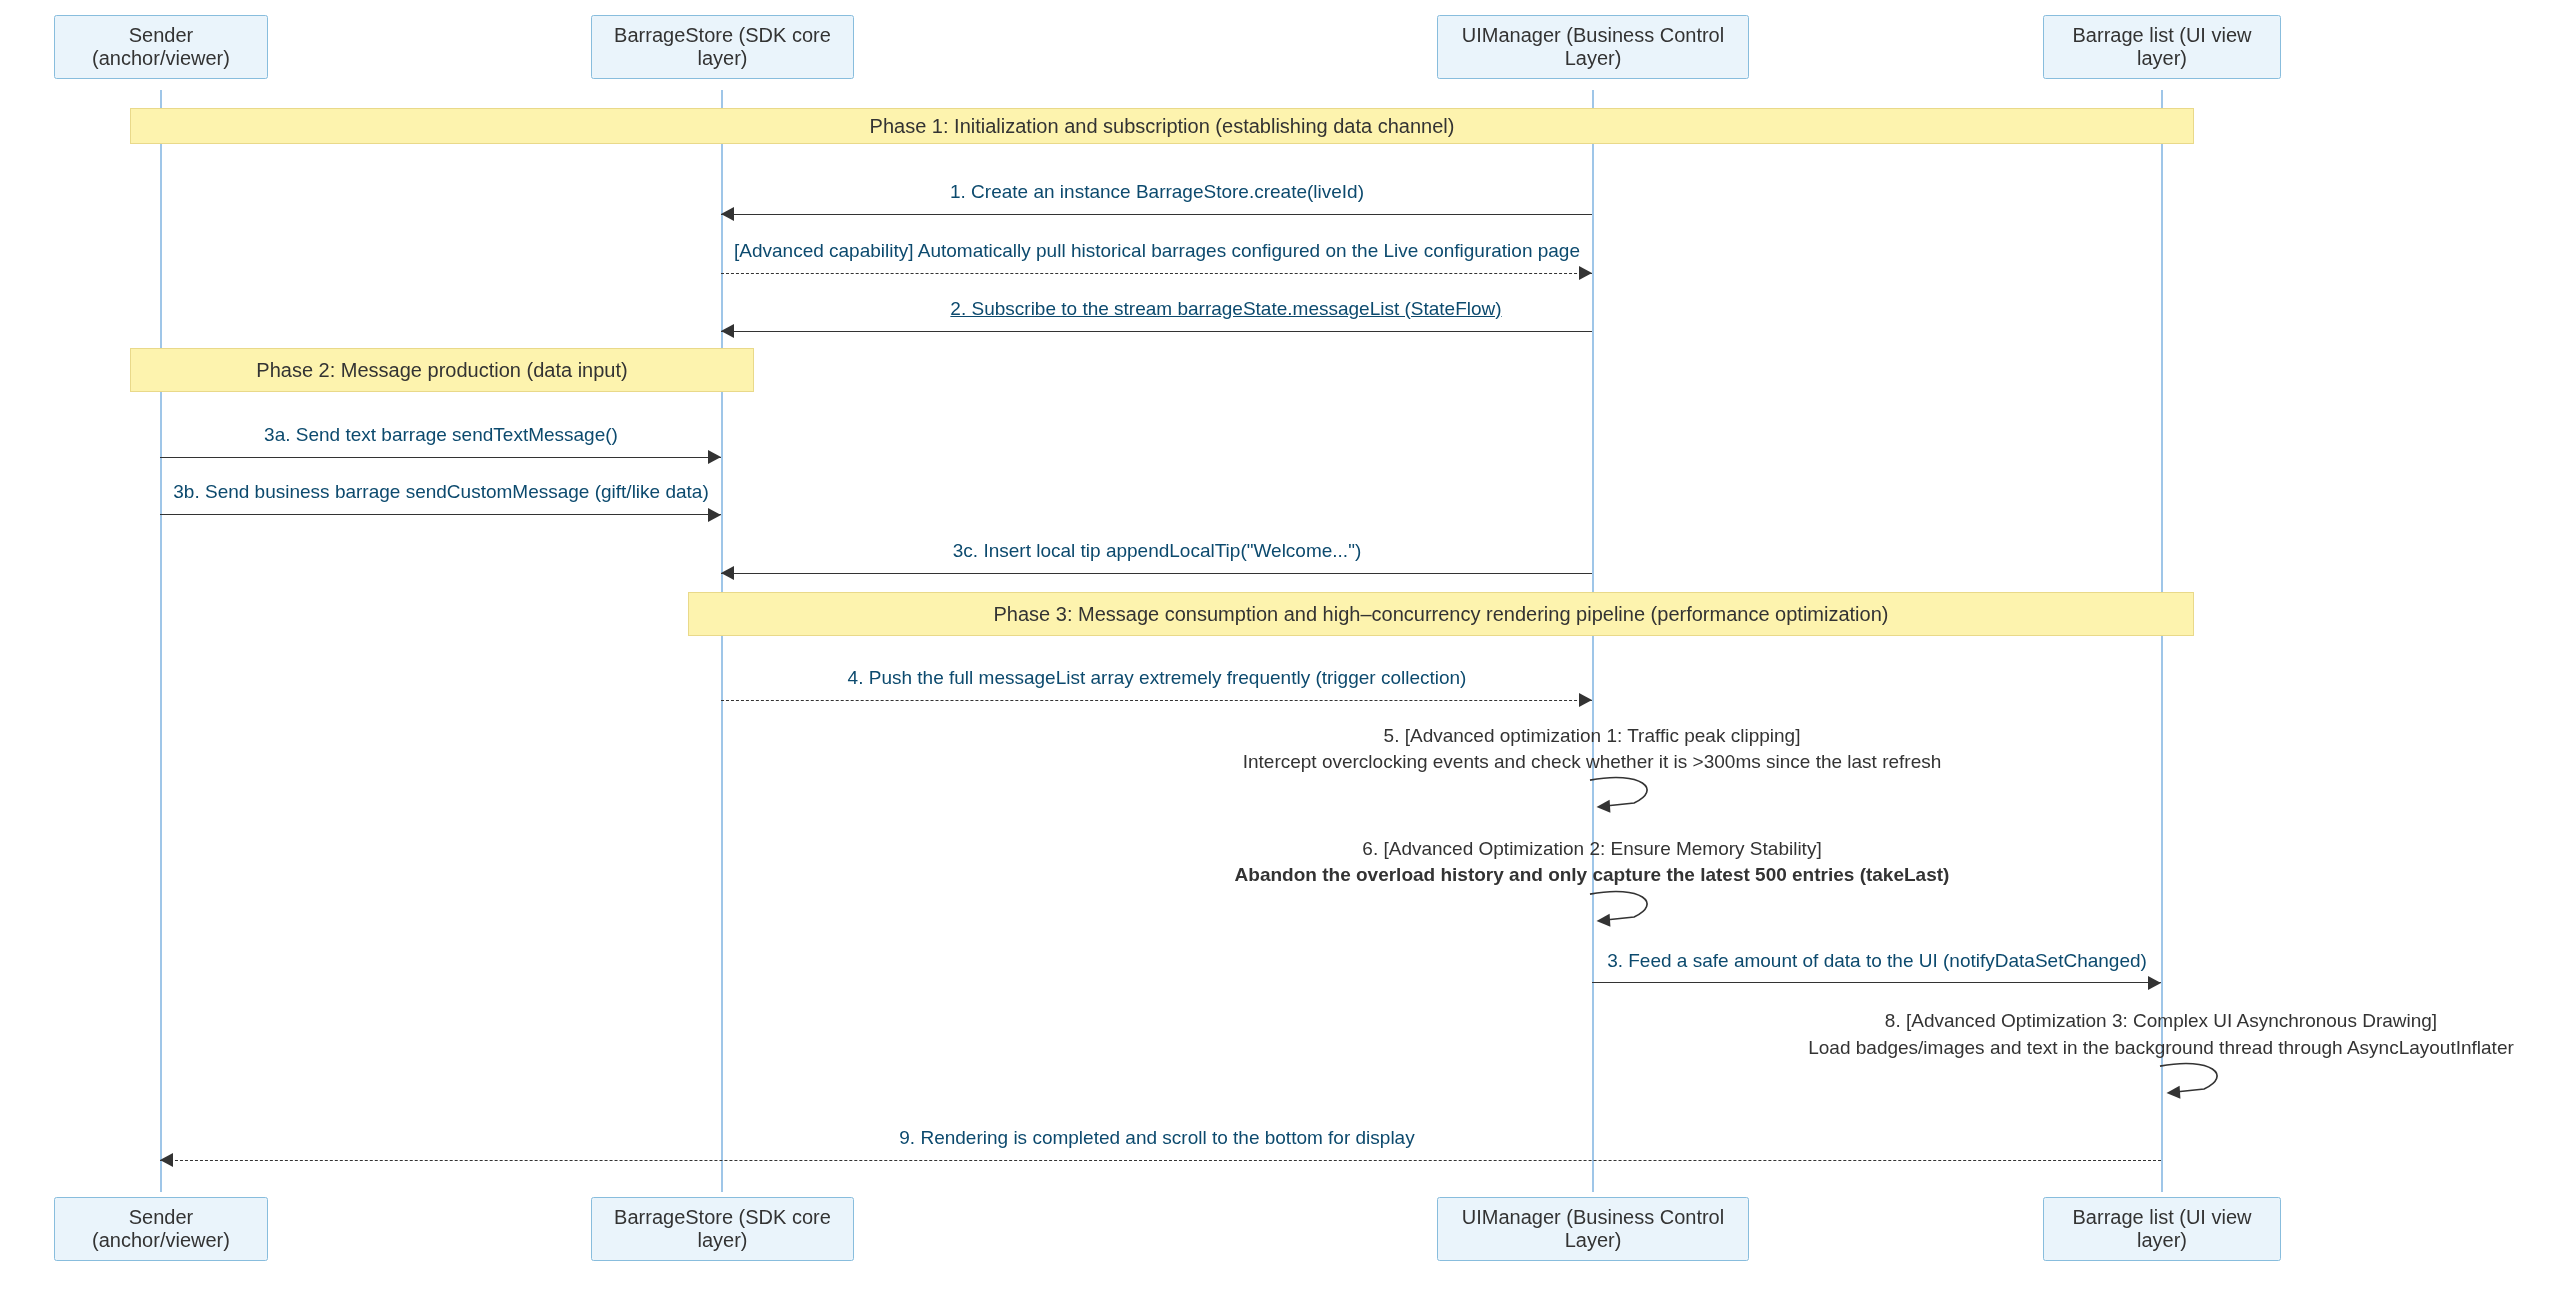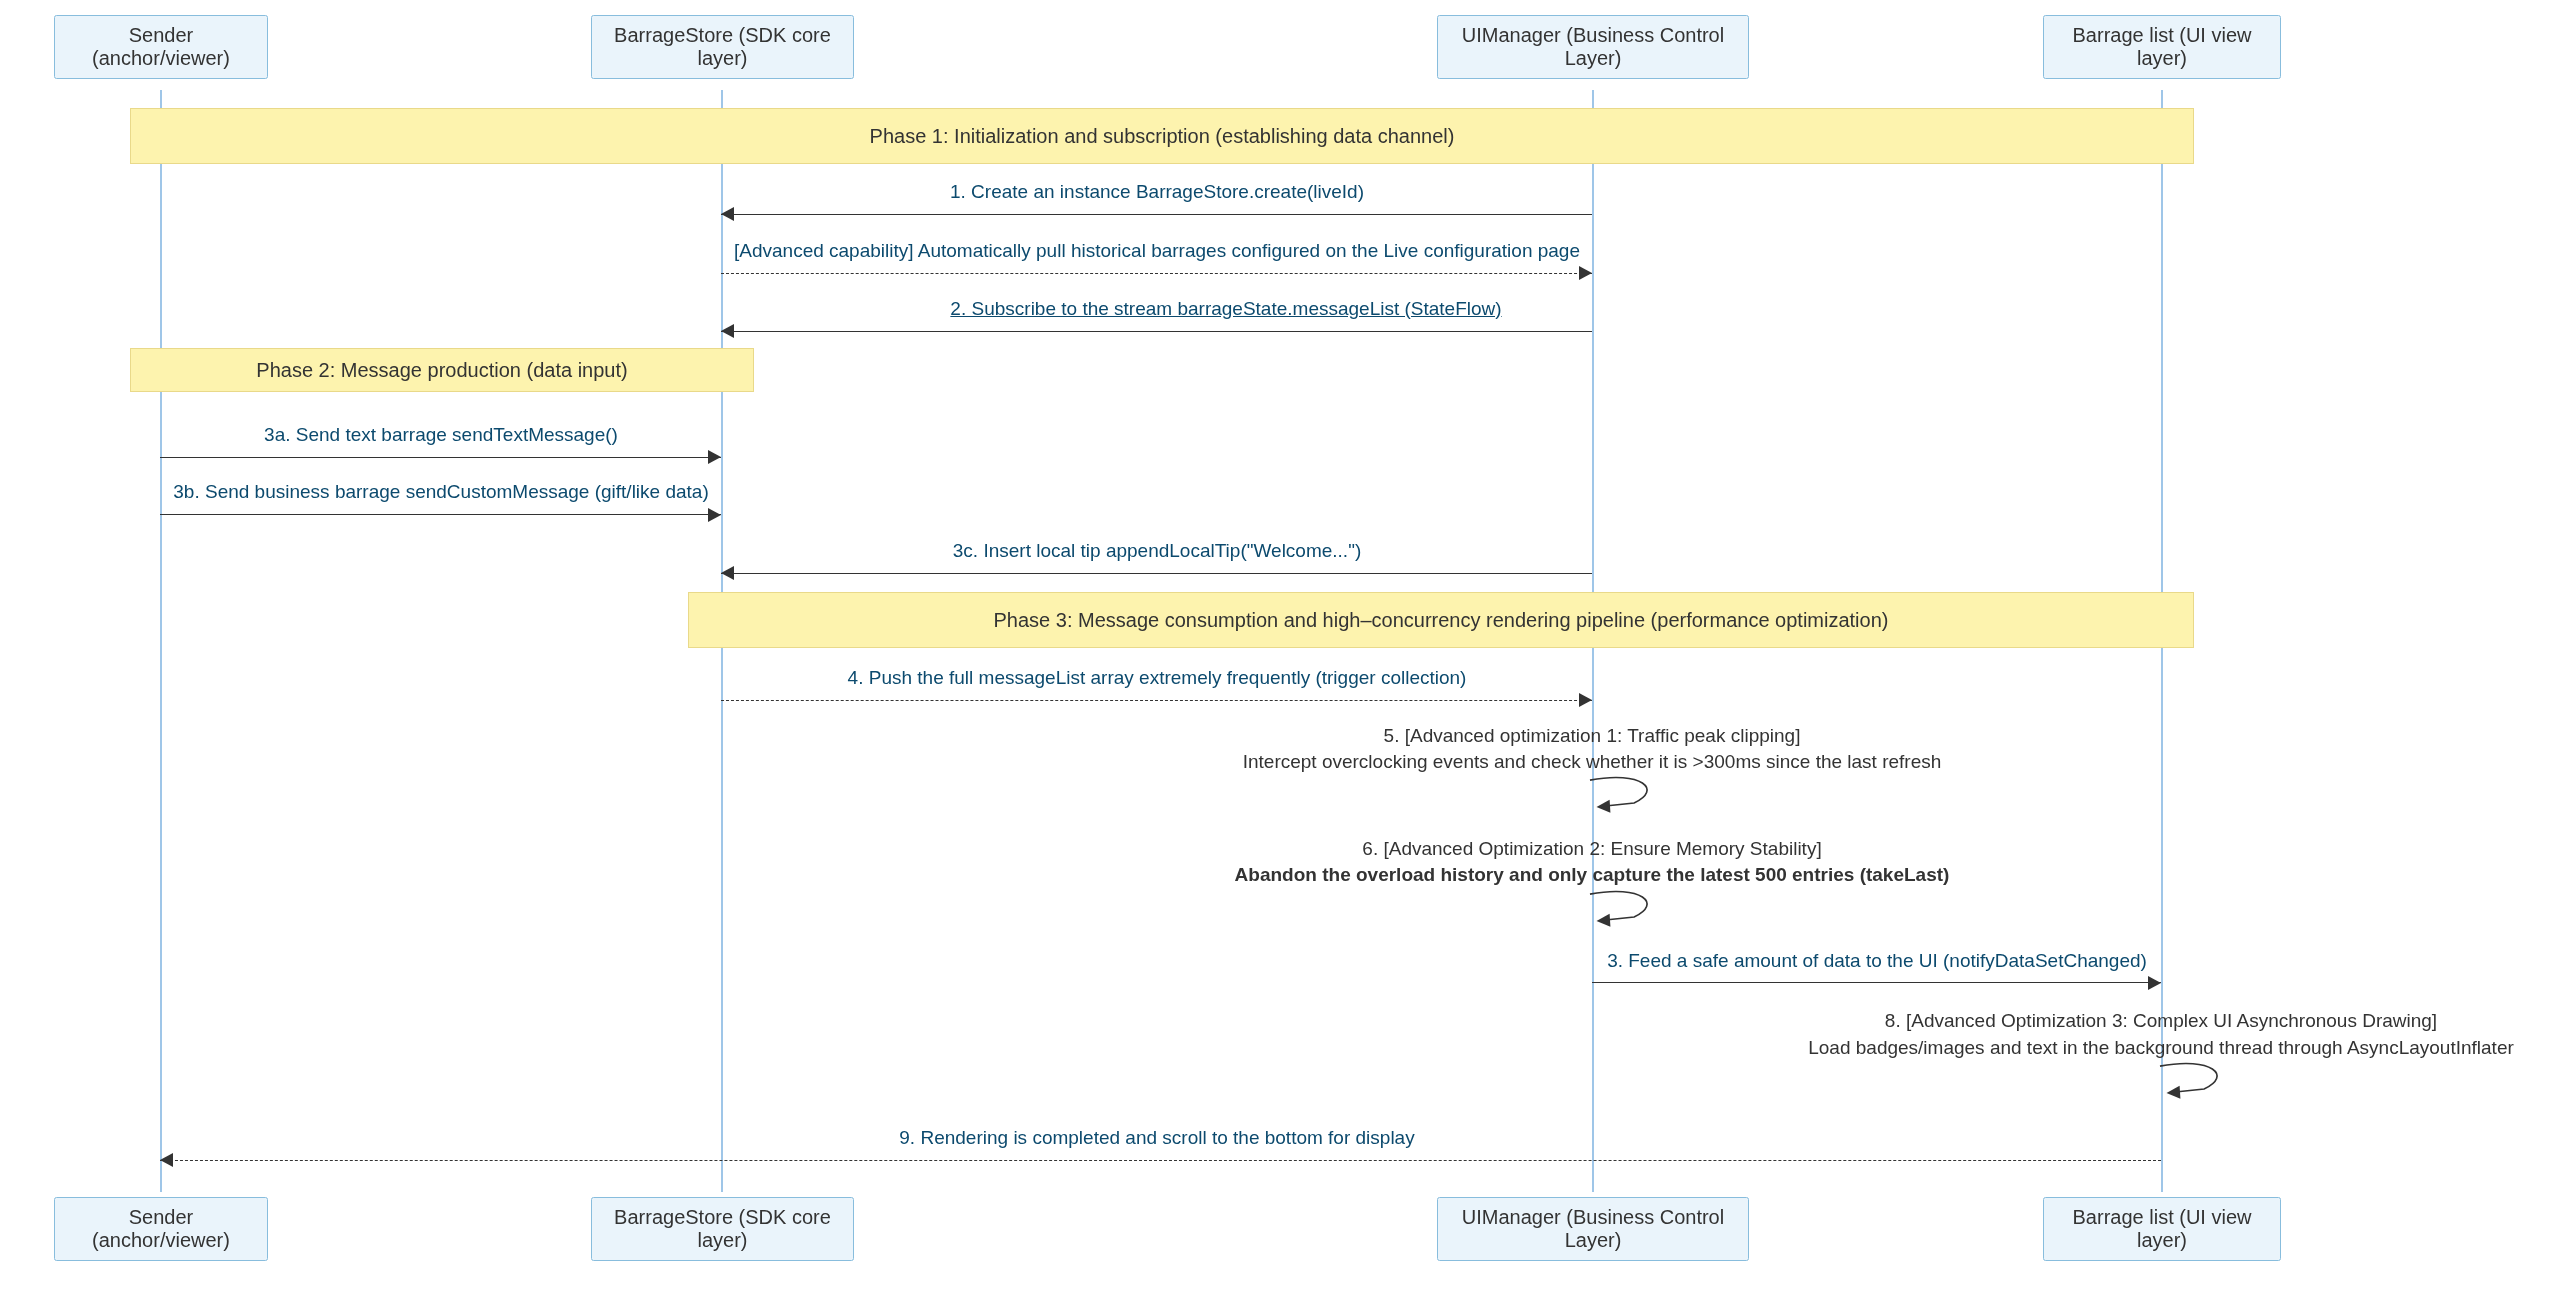--- a/index.html
+++ b/index.html
@@ -119,21 +119,21 @@
   <div class="actor-box" style="left:591px; top:1197px; width:263px; height:64px;">
     <span>BarrageStore (SDK core layer)</span>
   </div>
   <div class="actor-box" style="left:1437px; top:1197px; width:312px; height:64px;">
     <span>UIManager (Business Control Layer)</span>
   </div>
   <div class="actor-box" style="left:2043px; top:1197px; width:238px; height:64px;">
     <span>Barrage list (UI view layer)</span>
   </div>
 
-  <div class="phase-band" style="left:130px; top:108px; width:2064px; height:56px;">
+  <div class="phase-band" style="left:130px; top:108px; width:2064px; height:36px;">
     <span>Phase 1: Initialization and subscription (establishing data channel)</span>
   </div>
 
   <div class="msg-label" style="left:1157px; top:181px;">1. Create an instance BarrageStore.create(liveId)</div>
   <div class="msg-line" style="left:721px; top:214px; width:871px;"></div>
   <div class="arrow-head left" style="left:721px; top:207px;"></div>
 
   <div class="msg-label" style="left:1157px; top:240px;">[Advanced capability] Automatically pull historical barrages configured on the Live configuration page</div>
   <div class="msg-line dashed" style="left:721px; top:273px; width:871px;"></div>
   <div class="arrow-head right" style="left:1579px; top:266px;"></div>
@@ -151,21 +151,21 @@
   <div class="arrow-head right" style="left:708px; top:450px;"></div>
 
   <div class="msg-label" style="left:441px; top:481px;">3b. Send business barrage sendCustomMessage (gift/like data)</div>
   <div class="msg-line" style="left:160px; top:514px; width:561px;"></div>
   <div class="arrow-head right" style="left:708px; top:508px;"></div>
 
   <div class="msg-label" style="left:1157px; top:540px;">3c. Insert local tip appendLocalTip("Welcome...")</div>
   <div class="msg-line" style="left:721px; top:573px; width:871px;"></div>
   <div class="arrow-head left" style="left:721px; top:566px;"></div>
 
-  <div class="phase-band" style="left:688px; top:592px; width:1506px; height:56px;">
+  <div class="phase-band" style="left:688px; top:592px; width:1506px; height:44px;">
     <span>Phase 3: Message consumption and high–concurrency rendering pipeline (performance optimization)</span>
   </div>
 
   <div class="msg-label" style="left:1157px; top:667px;text-align:center;">4. Push the full messageList array extremely frequently (trigger collection)</div>
   <div class="msg-line dashed" style="left:721px; top:700px; width:871px;"></div>
   <div class="arrow-head right" style="left:1579px; top:693px;"></div>
 
   <div class="note-text" style="left:1592px; top:725px;">5. [Advanced optimization 1: Traffic peak clipping]</div>
   <div class="note-text" style="left:1592px; top:751px;">Intercept overclocking events and check whether it is &gt;300ms since the last refresh</div>
   <svg class="self-loop" style="left:1585px; top:772px;" width="90" height="49" viewBox="0 0 110 60">

